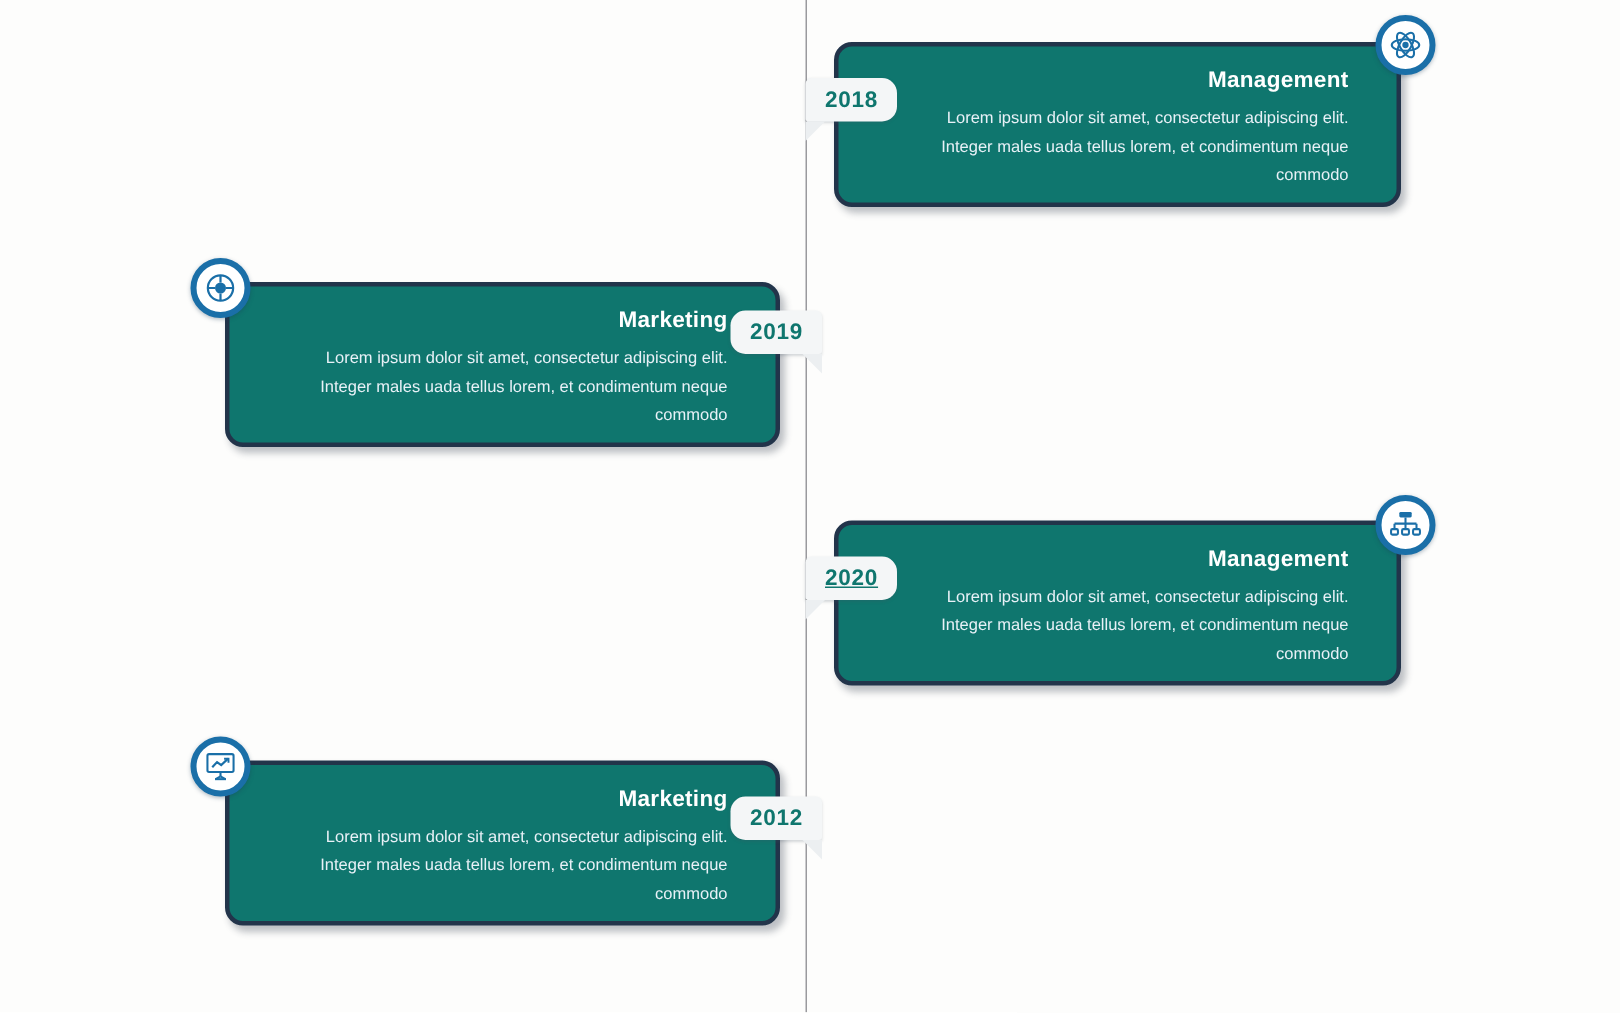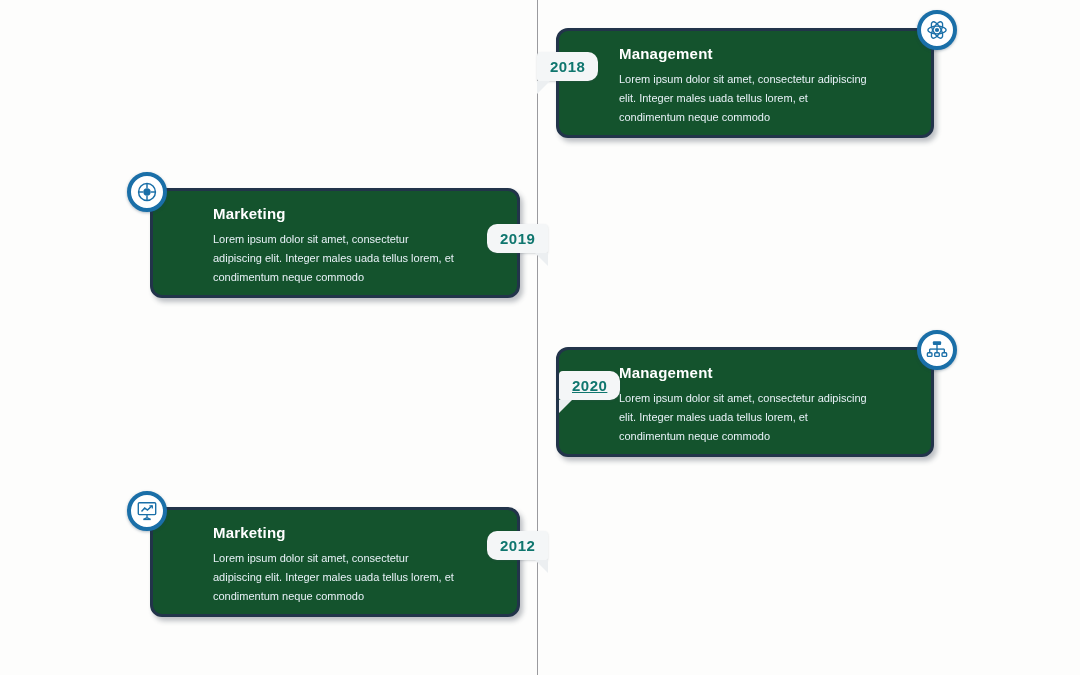--- a/index.html
+++ b/index.html
@@ -30,26 +30,26 @@
 
   
   .item {
     position: absolute;
   }
 
   
   .card {
     position: absolute;
     box-sizing: border-box;
-    background: #14532d;
+    background: #0f766e;
     border: 3px solid #22344a;
     border-radius: 12px;
     box-shadow: 3px 4px 5px rgba(40,50,65,0.30);
-    padding: 14px 60px 16px 60px;
-    text-align: left;
+    padding: 14px 32px 16px 60px;
+    text-align: right;
   }
   .card-title {
     color: #ffffff;
     font-size: 15px;
     font-weight: bold;
     letter-spacing: .2px;
     margin: 0 0 7px 0;
     line-height: 1.2;
   }
   .card-body {
@@ -120,26 +120,26 @@
   .badge svg { display: block; }
 
   
   
   #card-2018 { left: 556px; top: 28px;  width: 378px; height: 110px; }
   #year-2018 { left: 537px; top: 52px; }
   #badge-2018{ left: 917px; top: 10px; }
 
   
   #card-2019 { left: 150px; top: 188px; width: 370px; height: 110px; }
-  #year-2019 { left: 487px; top: 224px; }
+  #year-2019 { left: 487px; top: 207px; }
   #badge-2019{ left: 127px; top: 172px; }
 
   
   #card-2020 { left: 556px; top: 347px; width: 378px; height: 110px; }
-  #year-2020 { left: 559px; top: 371px; text-decoration: underline; }
+  #year-2020 { left: 537px; top: 371px; text-decoration: underline; }
   #badge-2020{ left: 917px; top: 330px; }
 
   
   #card-2021 { left: 150px; top: 507px; width: 370px; height: 110px; }
   #year-2021 { left: 487px; top: 531px; }
   #badge-2021{ left: 127px; top: 491px; }
 </style>
 </head>
 <body>
 

